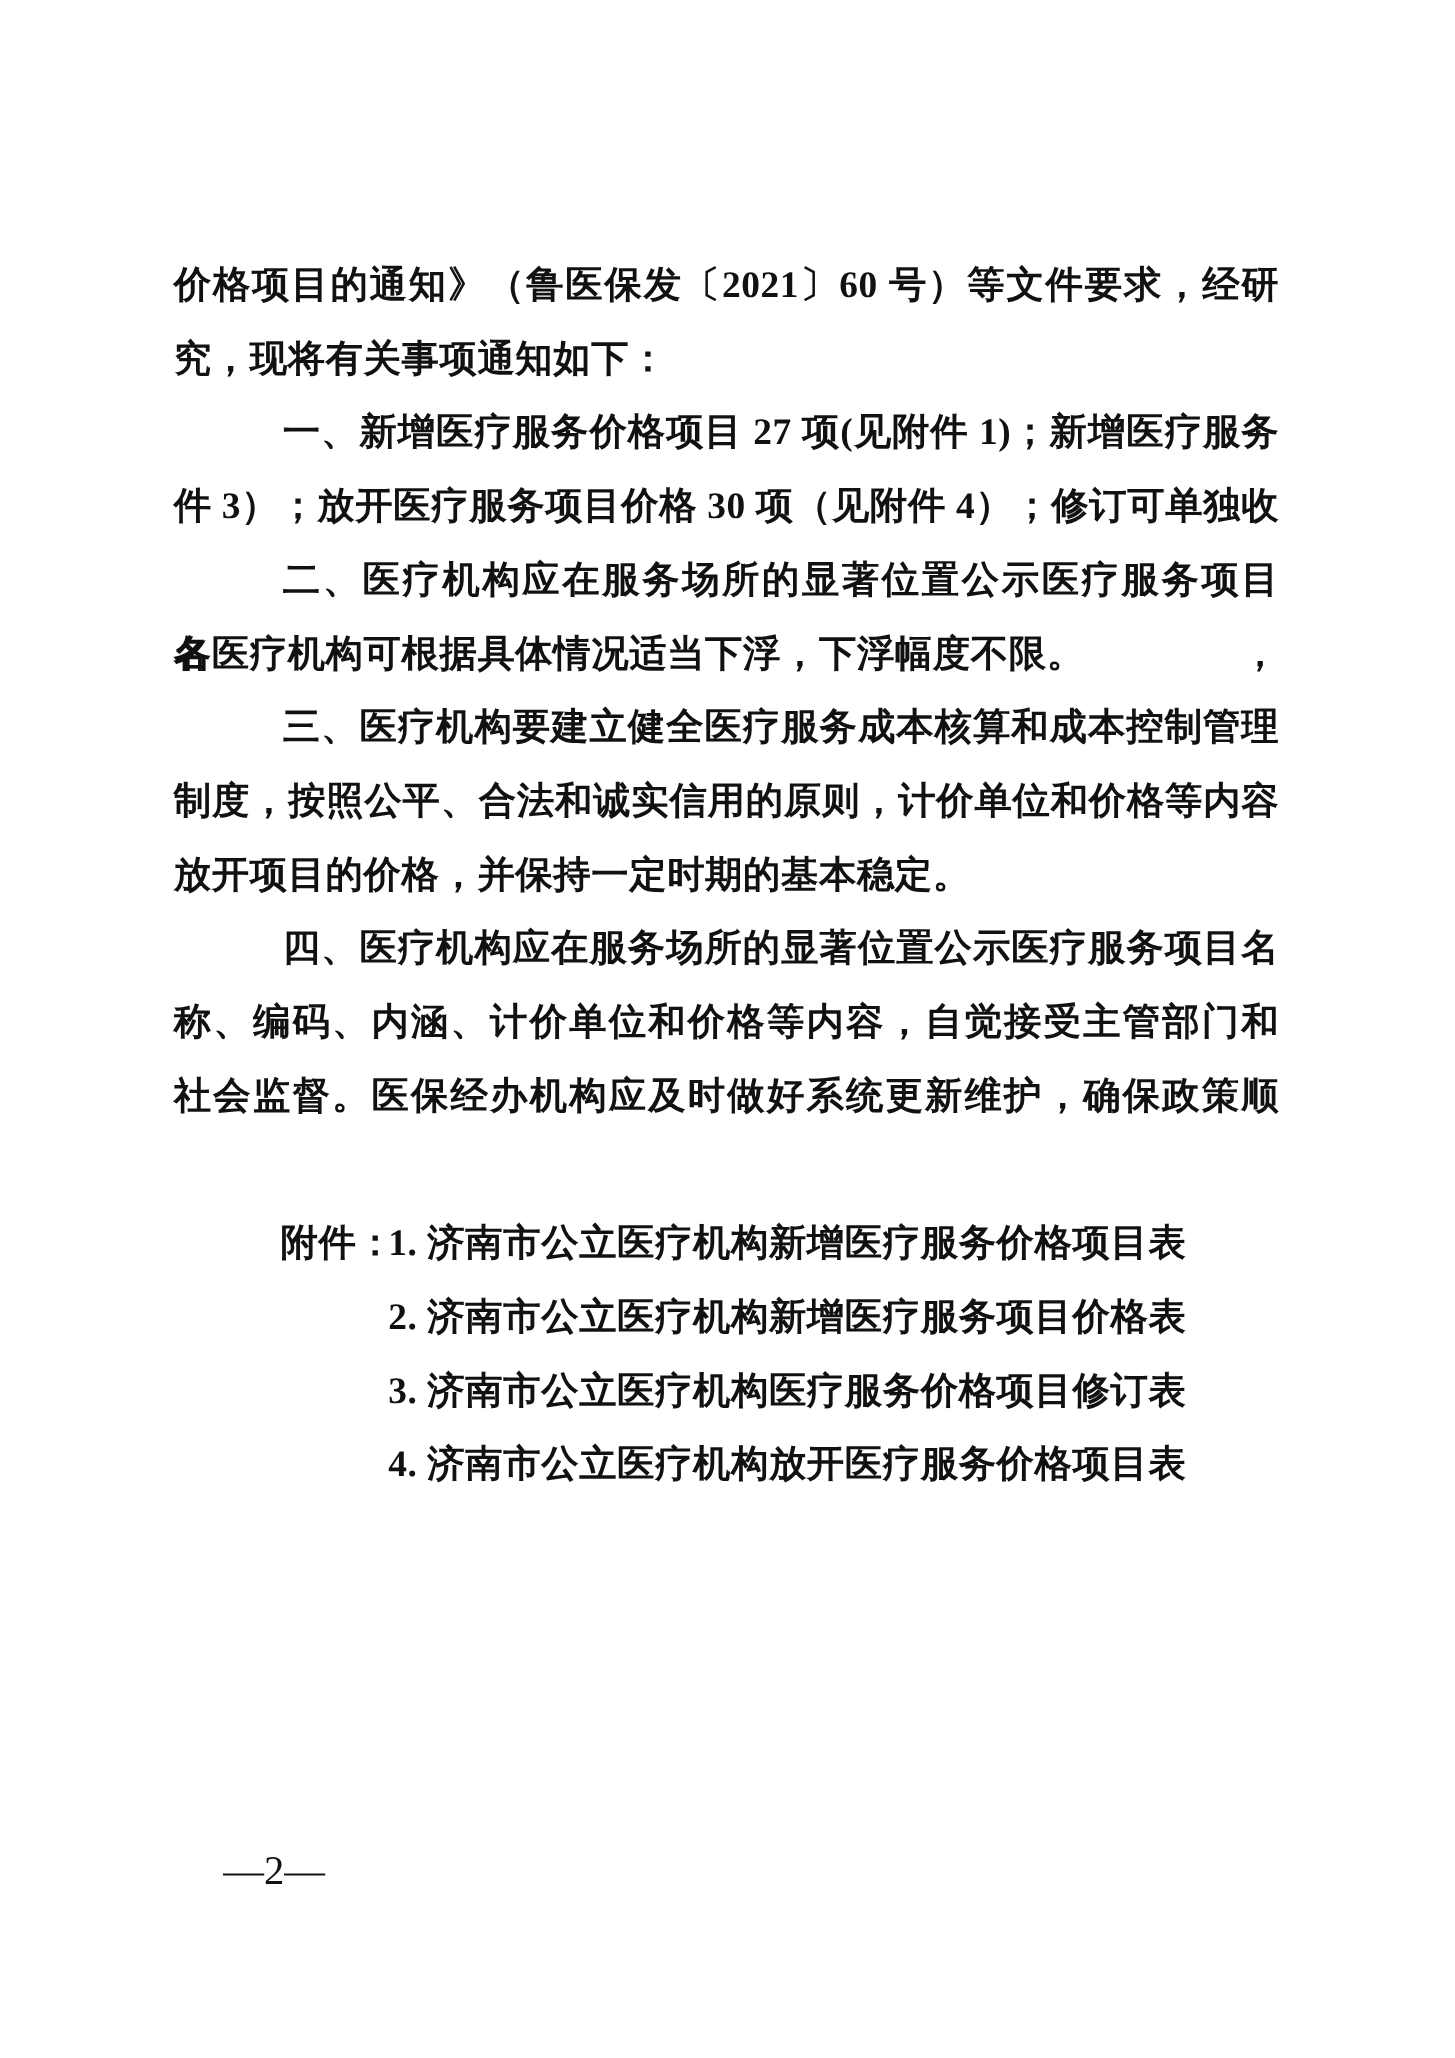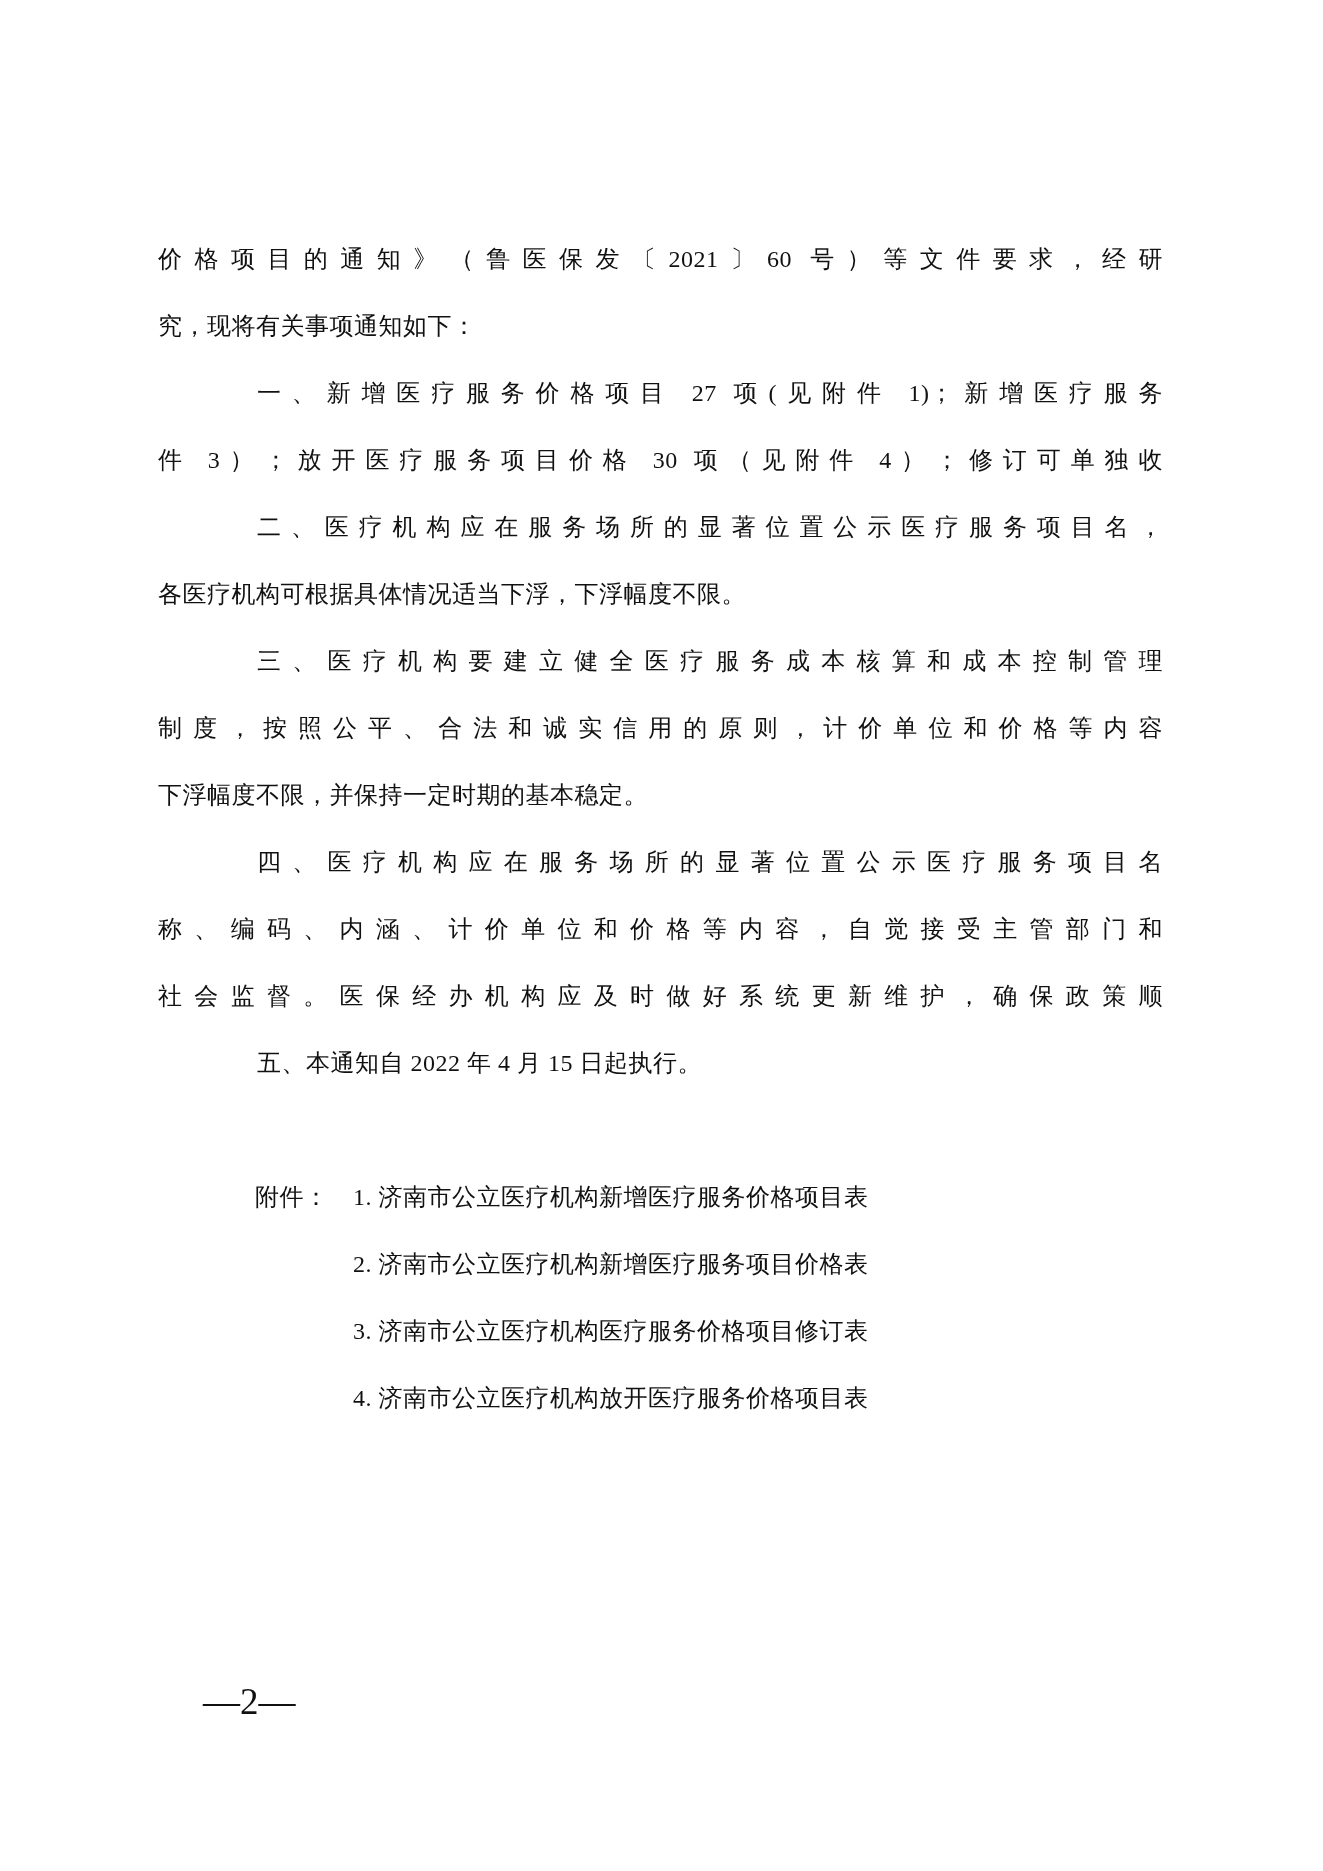--- a/index.html
+++ b/index.html
@@ -18,23 +18,24 @@
   }
   .doc-body {
     position: absolute;
     left: 158px;
     top: 226px;
     width: 1005px;
   }
   .line {
     height: 67px;
     line-height: 67px;
-    font-size: 24px;
+    font-size: 34px;
     white-space: nowrap;
     letter-spacing: 0.5px;
+    font-weight: bold;
   }
   
   .line.full {
     white-space: normal;
     text-align: justify;
     text-align-last: justify;
   }
   
   .line.indent {
     text-indent: 99px;
@@ -70,25 +71,24 @@
   <div class="doc-body">
 
     <div class="line full">价格项目的通知》（鲁医保发〔2021〕60 号）等文件要求，经研</div>
     <div class="line">究，现将有关事项通知如下：</div>
     <div class="line full indent">一、新增医疗服务价格项目 27 项(见附件 1)；新增医疗服务</div>
     <div class="line full">件 3）；放开医疗服务项目价格 30 项（见附件 4）；修订可单独收</div>
     <div class="line full indent">二、医疗机构应在服务场所的显著位置公示医疗服务项目名，</div>
     <div class="line">各医疗机构可根据具体情况适当下浮，下浮幅度不限。</div>
     <div class="line full indent">三、医疗机构要建立健全医疗服务成本核算和成本控制管理</div>
     <div class="line full">制度，按照公平、合法和诚实信用的原则，计价单位和价格等内容</div>
-    <div class="line">下浮幅度不限，并保持一定时期的基本稳定。</div>
+    <div class="line">放开项目的价格，并保持一定时期的基本稳定。</div>
     <div class="line full indent">四、医疗机构应在服务场所的显著位置公示医疗服务项目名</div>
     <div class="line full">称、编码、内涵、计价单位和价格等内容，自觉接受主管部门和</div>
     <div class="line full">社会监督。医保经办机构应及时做好系统更新维护，确保政策顺</div>
-    <div class="line indent">五、本通知自 2022 年 4 月 15 日起执行。</div>
 
     <div class="line blank"></div>
 
     <div class="line attach-first">
       <span class="attach-label">附件：</span><span>1. 济南市公立医疗机构新增医疗服务价格项目表</span>
     </div>
     <div class="line attach-cont">2. 济南市公立医疗机构新增医疗服务项目价格表</div>
     <div class="line attach-cont">3. 济南市公立医疗机构医疗服务价格项目修订表</div>
     <div class="line attach-cont">4. 济南市公立医疗机构放开医疗服务价格项目表</div>
 

